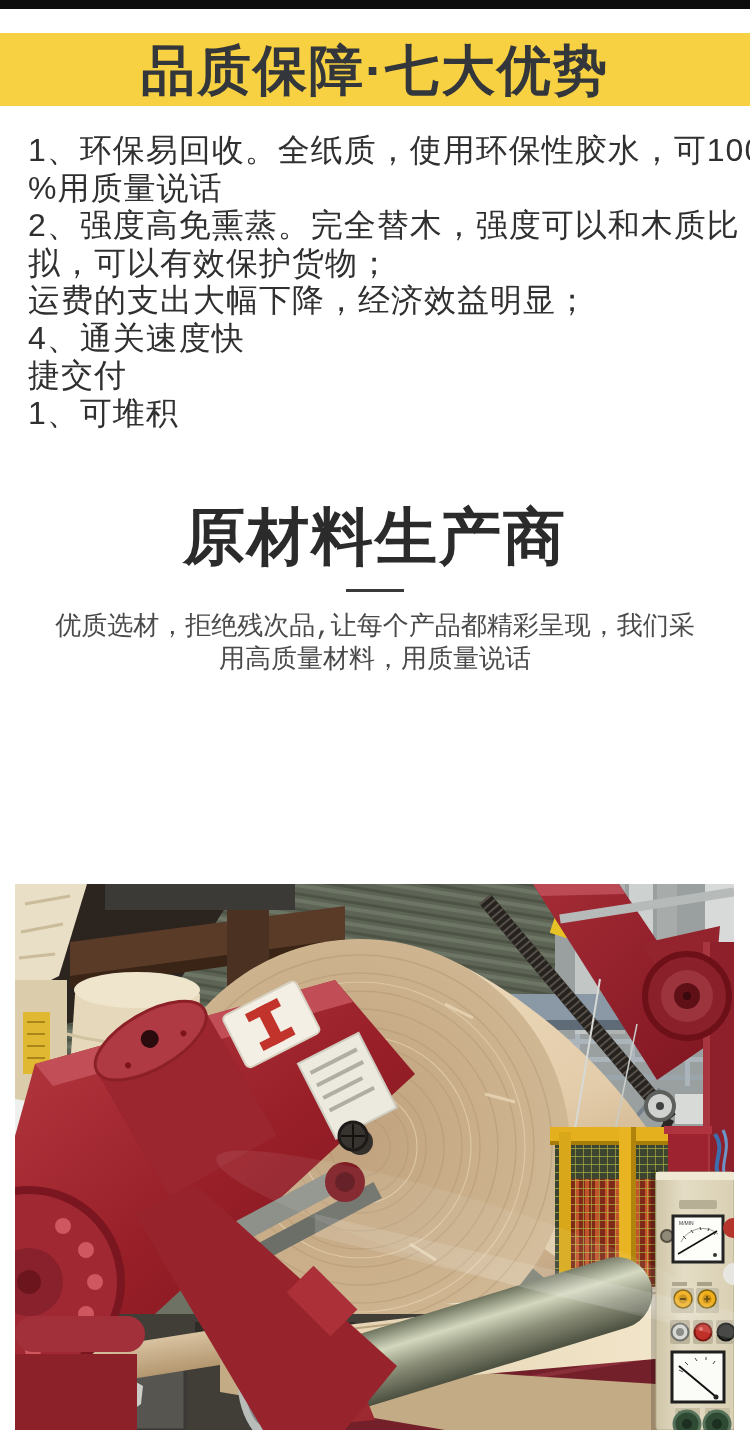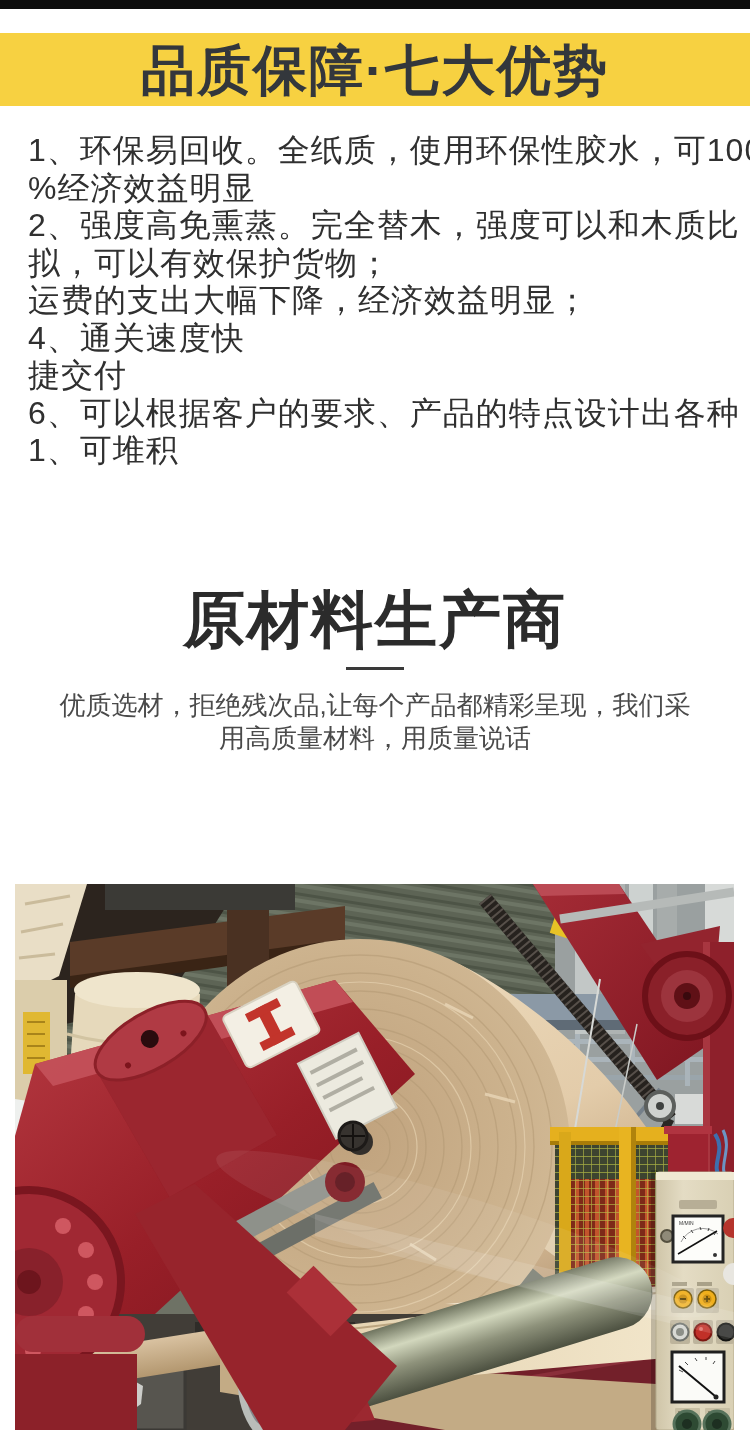--- a/index.html
+++ b/index.html
@@ -3,46 +3,45 @@
 <meta charset="utf-8">
 <style>
   html,body{margin:0;padding:0;background:#ffffff;}
   body{width:750px;height:1442px;overflow:hidden;font-family:"Liberation Sans","DejaVu Sans",sans-serif;position:relative;}
   .top-strip{width:750px;height:9px;background:#0d0d0d;}
   .gap1{height:24px;}
   .banner{width:750px;height:73px;background:#F7D141;display:flex;align-items:center;justify-content:center;}
   .banner h1{margin:0;font-size:54px;font-weight:900;color:#33373c;letter-spacing:2px;line-height:1;}
   .advantages{margin:26px 28px 0 28px;font-size:32px;line-height:37.5px;letter-spacing:1px;color:#303030;}
   .advantages .line{white-space:nowrap;}
-  .section-head{margin-top:116px;text-align:center;}
+  .section-head{margin-top:76px;text-align:center;font-family:Liberation Mono, monospace;}
   .section-head h2{margin:0;font-size:62px;line-height:68px;font-weight:900;color:#2b2b2b;letter-spacing:2px;}
   .divider{width:58px;height:3px;background:#3a3a3a;margin:13px auto 0 auto;}
   .subtitle{margin:19px auto 0 auto;width:640px;font-size:26px;line-height:33px;color:#4a4a4a;text-align:center;}
   .photo{position:absolute;left:15px;top:884px;width:719px;height:546px;overflow:hidden;background:#6e7265;}
   .photo svg{display:block;}
 </style>
 </head>
 <body>
 
 <div class="top-strip"></div>
 <div class="gap1"></div>
 
 <div class="banner">
   <h1>品质保障·七大优势</h1>
 </div>
 
 <div class="advantages">
   <div class="line">1、环保易回收。全纸质，使用环保性胶水，可100</div>
-  <div class="line">%经济效益明显</div>
+  <div class="line">%用质量说话</div>
   <div class="line">2、强度高免熏蒸。完全替木，强度可以和木质比</div>
   <div class="line">拟，可以有效保护货物；</div>
   <div class="line">运费的支出大幅下降，经济效益明显；</div>
   <div class="line">4、通关速度快</div>
   <div class="line">捷交付</div>
-  <div class="line">6、可以根据客户的要求、产品的特点设计出各种</div>
   <div class="line">1、可堆积</div>
 </div>
 
 <div class="section-head">
   <h2>原材料生产商</h2>
   <div class="divider"></div>
   <p class="subtitle"><span>优质选材，拒绝残次品,让每个产品都精彩呈现，我们采</span><br><span>用高质量材料，用质量说话</span></p>
 </div>
 
 <div class="photo">

